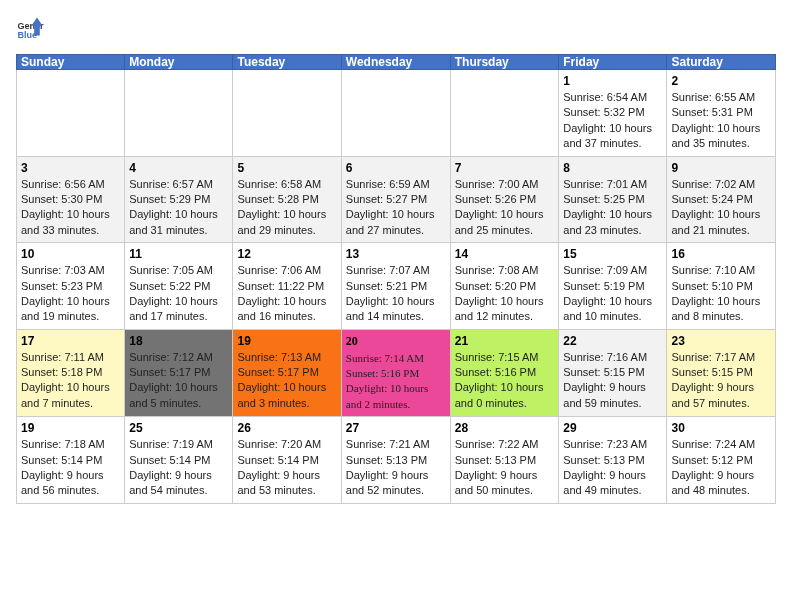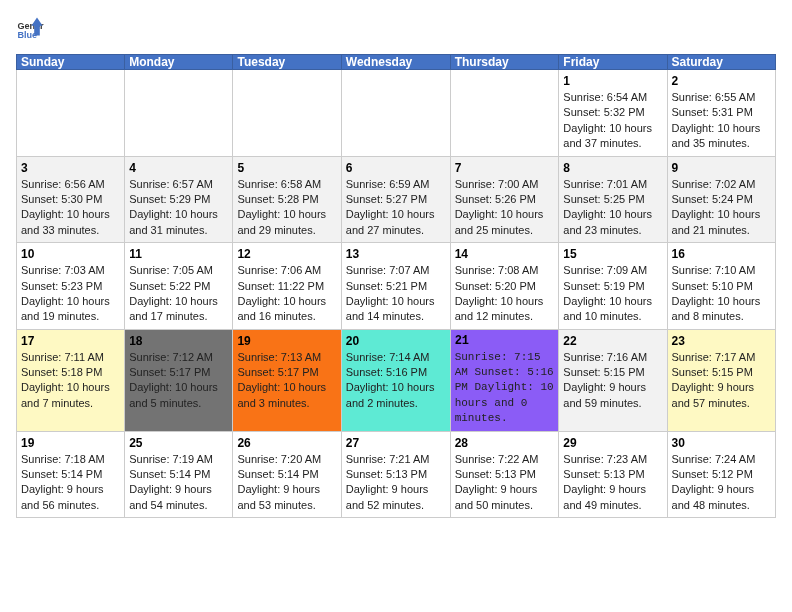--- a/index.html
+++ b/index.html
@@ -255,28 +255,28 @@
 Daylight: 10 hours
 and 5 minutes.</div>
           </td>
           <td style="background: #f97316;">
             <span class="day-num">19</span>
             <div class="day-info">Sunrise: 7:13 AM
 Sunset: 5:17 PM
 Daylight: 10 hours
 and 3 minutes.</div>
           </td>
-          <td style="background: #5eead4;">
+          <td style="background: #ec4899; font-family: Liberation Serif, serif;">
             <span class="day-num">20</span>
             <div class="day-info">Sunrise: 7:14 AM
 Sunset: 5:16 PM
 Daylight: 10 hours
 and 2 minutes.</div>
           </td>
-          <td style="background: #8b5cf6; font-family: Liberation Mono, monospace;">
+          <td style="background: #bef264;">
             <span class="day-num">21</span>
             <div class="day-info">Sunrise: 7:15 AM
 Sunset: 5:16 PM
 Daylight: 10 hours
 and 0 minutes.</div>
           </td>
           <td style="background: rgb(242, 242, 242);">
             <span class="day-num">22</span>
             <div class="day-info">Sunrise: 7:16 AM
 Sunset: 5:15 PM

